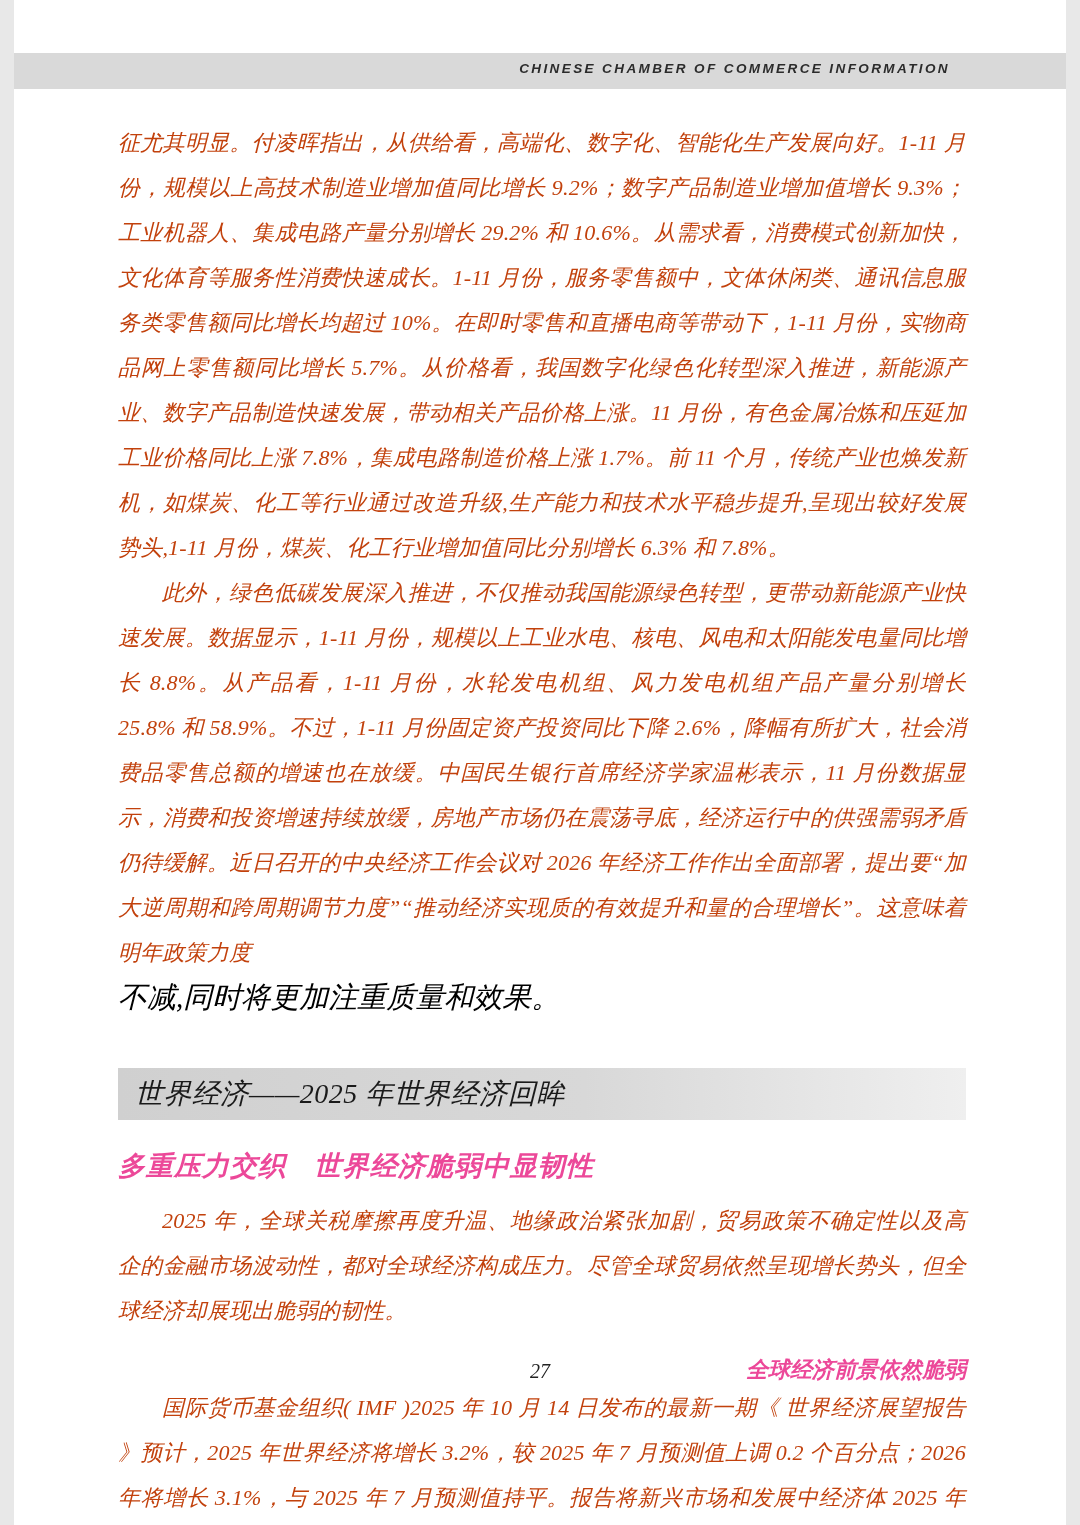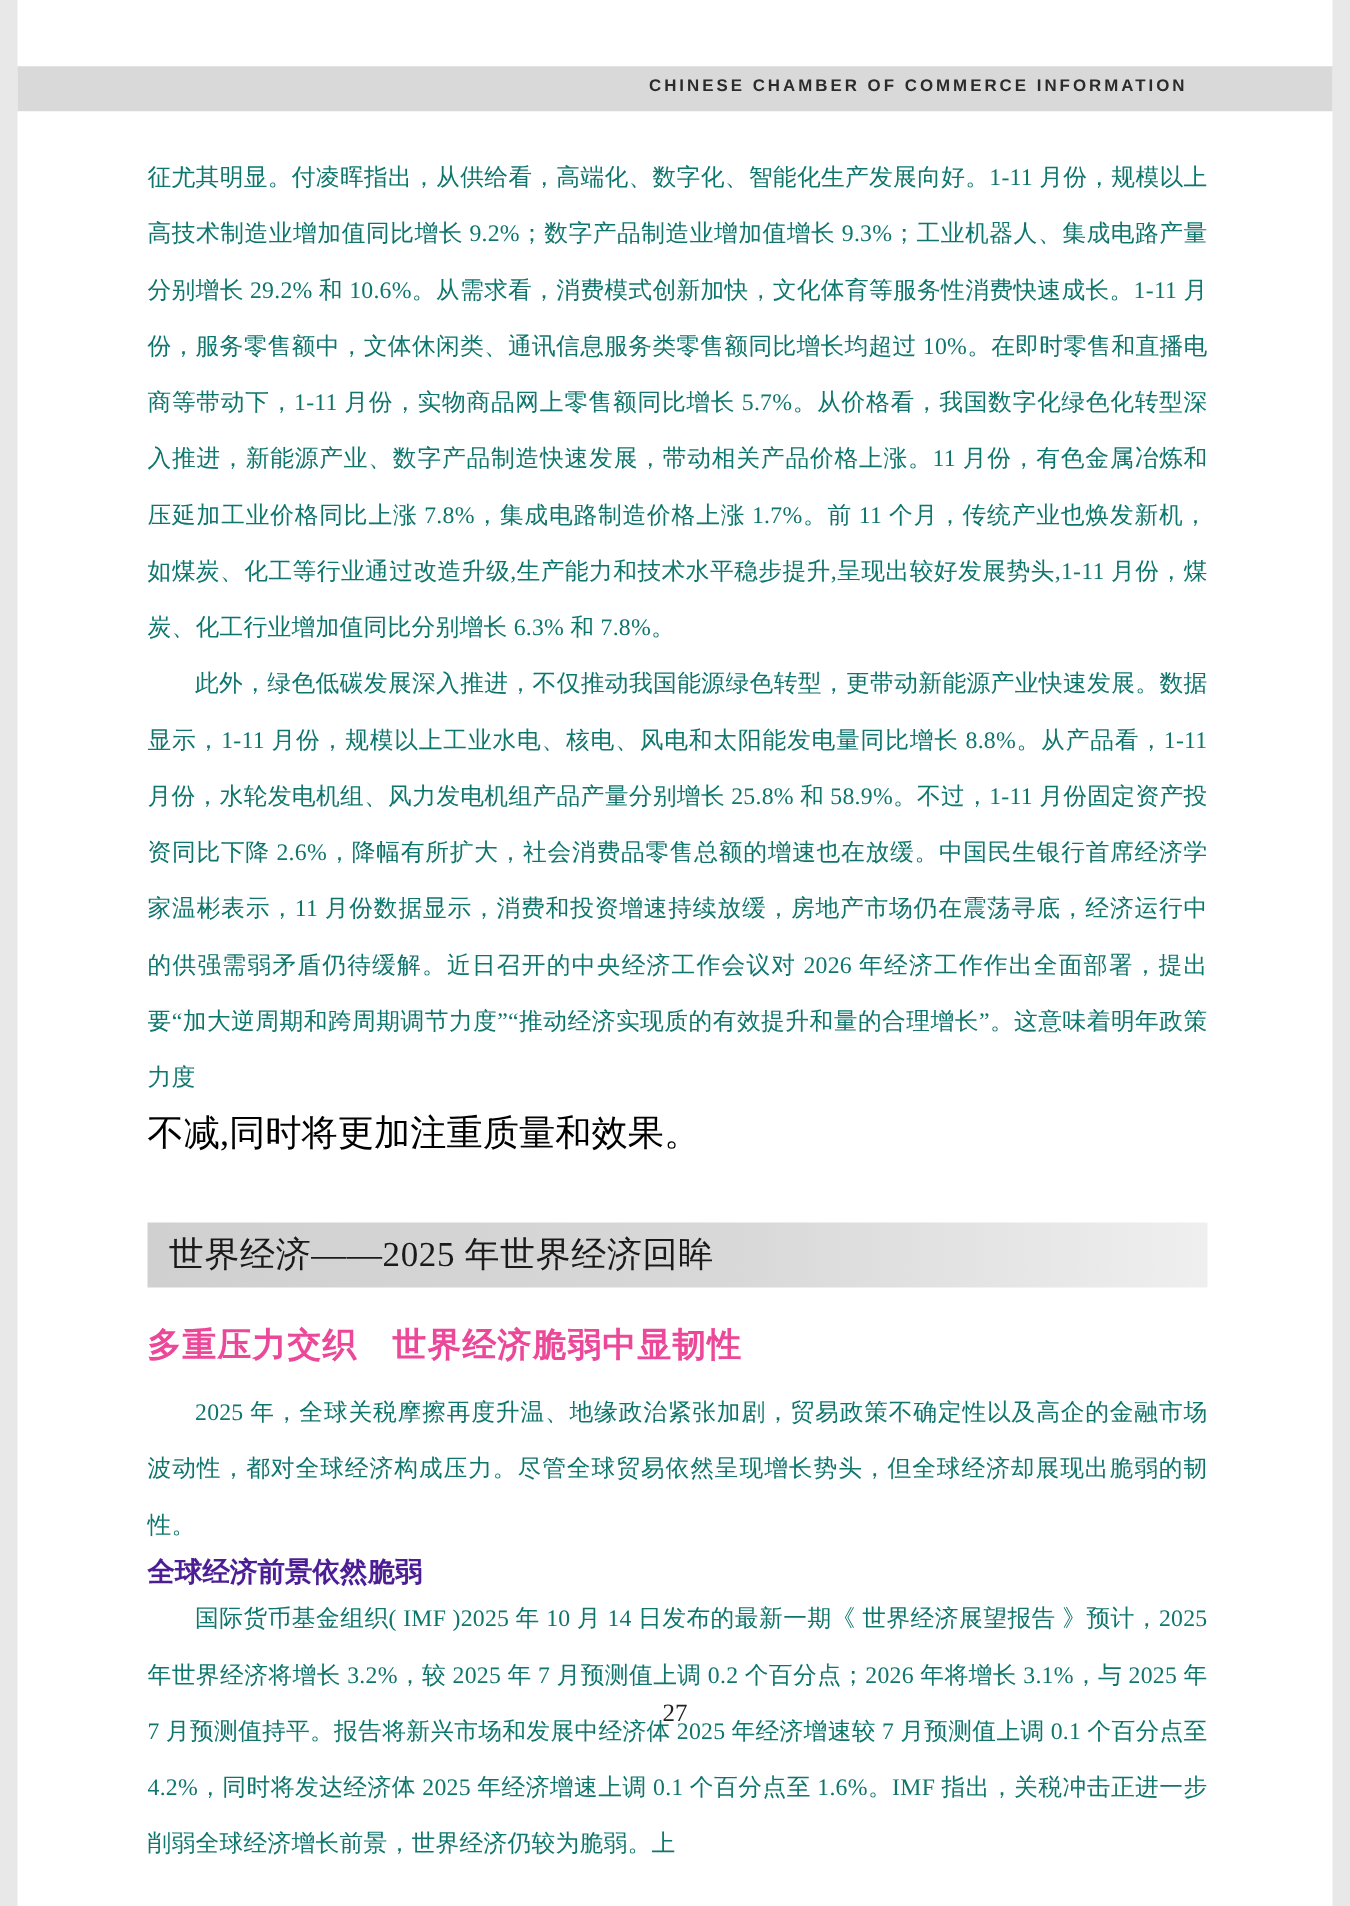--- a/index.html
+++ b/index.html
@@ -13,20 +13,21 @@
     font-family: "Liberation Serif", "DejaVu Serif", serif;
     position: relative;
     overflow: hidden;
   }
   .page {
     position: absolute;
     left: 0; top: 0;
     width: 1080px;
     height: 1525px;
     background: #ffffff;
+    font-style: italic;
   }
   
   .edge-bar-left {
     position: absolute;
     left: 0; top: 0;
     width: 14px; height: 1525px;
     background: #e8e8e8;
   }
   .edge-bar-right {
     position: absolute;
@@ -55,23 +56,23 @@
     white-space: nowrap;
   }
   .content {
     position: absolute;
     left: 118px;
     top: 120px;
     width: 848px;
   }
   p.body-text {
     margin: 0;
-    font-size: 19px;
+    font-size: 22px;
     line-height: 45px;
-    color: #0f766e;
+    color: #c2410c;
     text-align: justify;
     text-justify: inter-ideograph;
     letter-spacing: 0.2px;
     font-family: "Liberation Serif", "DejaVu Serif", serif;
   }
   p.indent {
     text-indent: 2em;
   }
   .source-row {
     display: flex;
@@ -107,24 +108,25 @@
   .article-title {
     margin-top: 28px;
     text-align: left;
     font-size: 27px;
     font-weight: bold;
     color: #ec4899;
     letter-spacing: 1px;
     font-family: "Liberation Sans", sans-serif;
   }
   .sub-head {
-    text-align: left;
+    margin-top: 22px;
+    text-align: right;
     font-size: 22px;
     font-weight: bold;
-    color: #4c1d95;
+    color: #ec4899;
     font-family: "Liberation Sans", sans-serif;
   }
   .page-number {
     position: absolute;
     left: 0;
     top: 1360px;
     width: 1080px;
     text-align: center;
     font-size: 20px;
     color: #222222;

